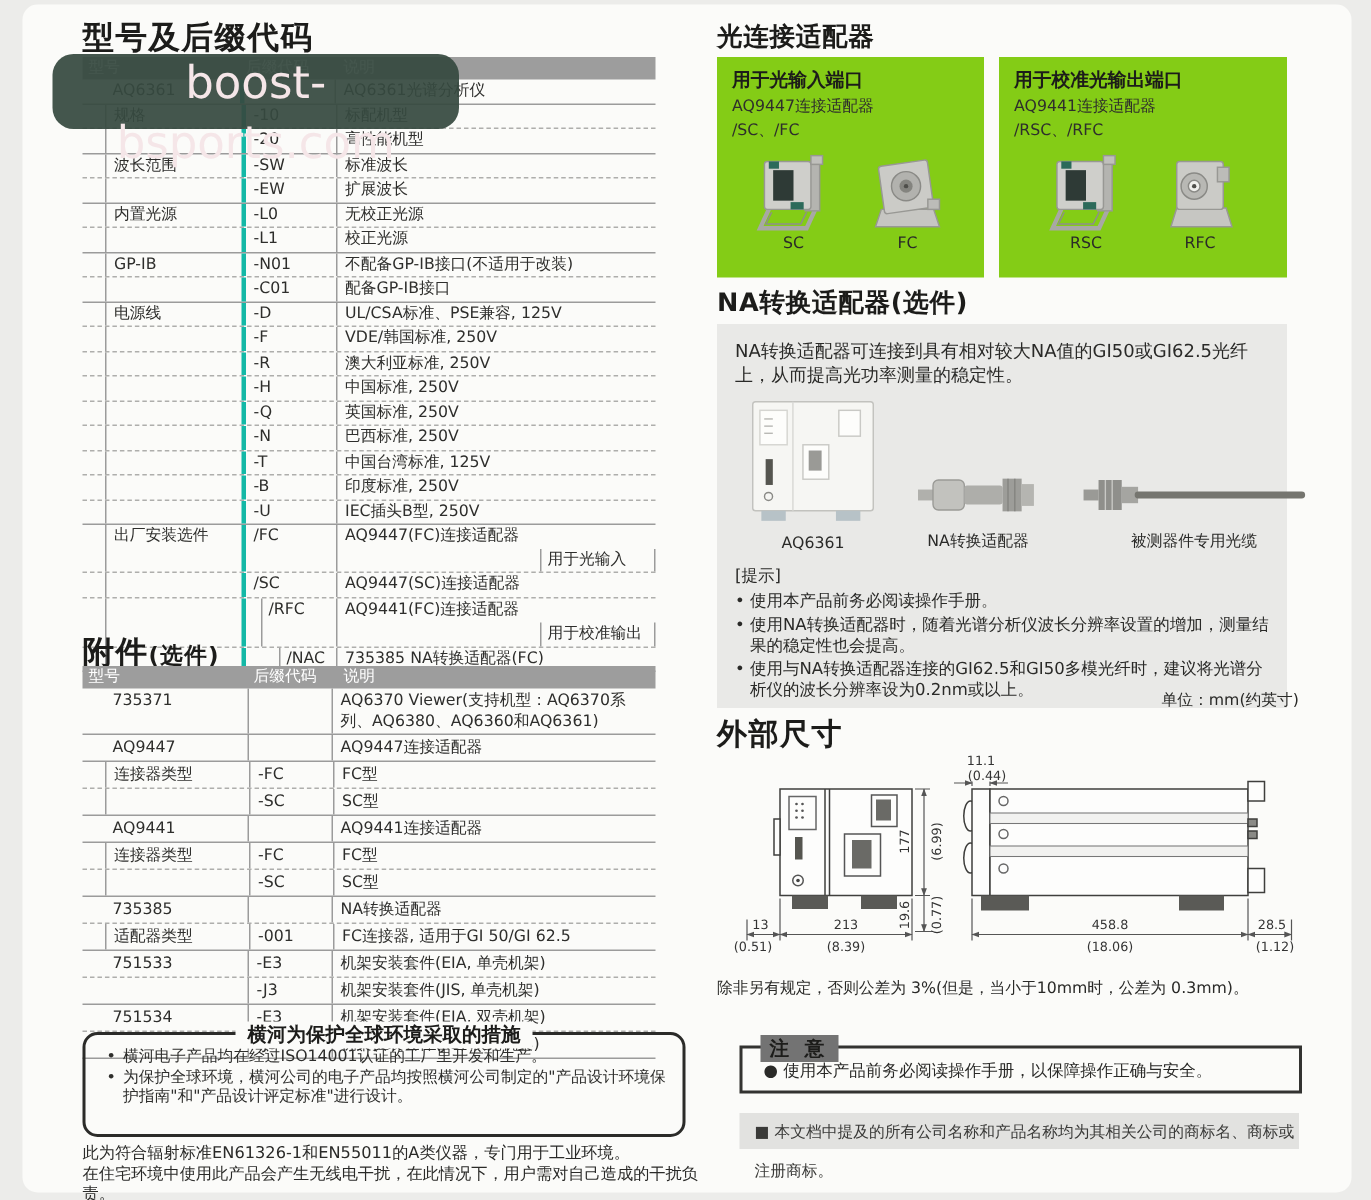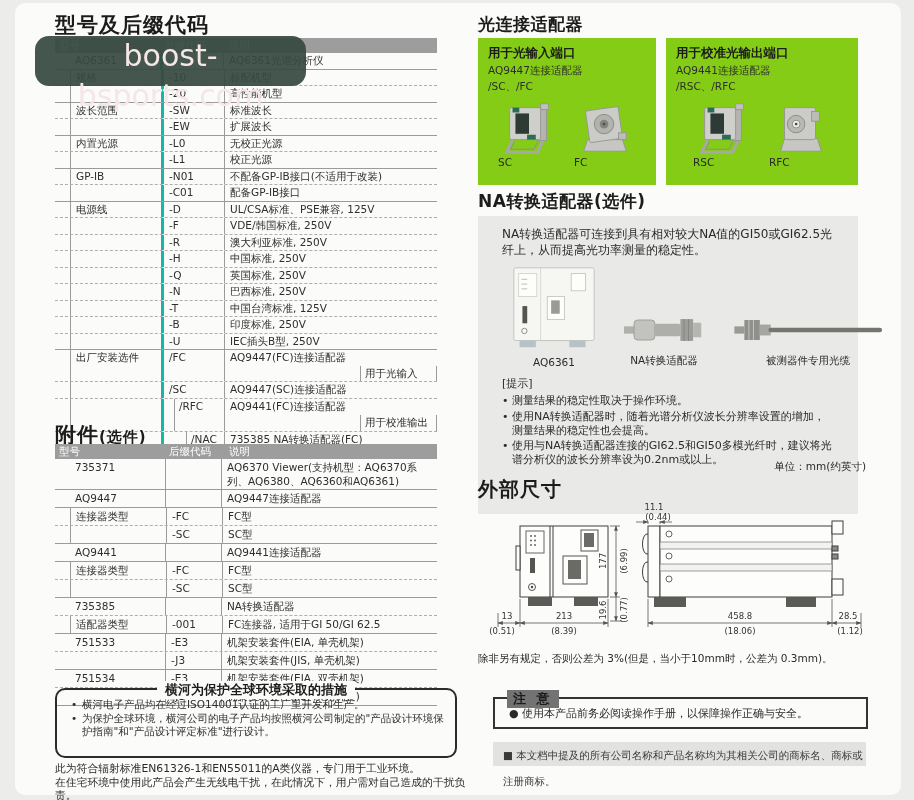--- a/index.html
+++ b/index.html
@@ -56,24 +56,24 @@
      font-size:13px;font-weight:bold;letter-spacing:3px;color:#1c1c1a;white-space:nowrap;}
   .cautiontext{margin:7px 0 0 14px;font-size:11px;color:#2a2a28;}
   .tmbar{left:493px;top:742px;width:373px;height:24px;background:#e2e2e0;
      font-size:10.5px;color:#3a3a38;line-height:26px;padding-left:10px;box-sizing:border-box;}
 
   
   .photobox{background:#84cc16;top:38px;height:147px;box-sizing:border-box;padding:7px 10px;}
   .photobox .pt{font-size:12.5px;font-weight:bold;color:#1c1c1a;}
   .photobox .pl{font-size:10.5px;margin-top:2px;}
   .adprow{display:flex;justify-content:center;gap:14px;margin-top:2px;}
-  .adpcol{display:flex;flex-direction:column;}
+  .adpcol{display:flex;flex-direction:column;align-items:center;}
   .adpcol .lbl{font-size:10.5px;margin-top:-2px;color:#2a2a28;}
 
-  .nabox{left:478px;top:216px;width:380px;height:298px;background:#e9e9e7;box-sizing:border-box;padding:10px 24px;}
+  .nabox{left:478px;top:216px;width:380px;height:256px;background:#e9e9e7;box-sizing:border-box;padding:10px 12px;}
   .nadesc{font-size:12px;line-height:16px;color:#2a2a28;}
   .naimgs{display:flex;align-items:flex-end;margin:6px 0 0 6px;gap:18px;}
   .naitem{display:flex;flex-direction:column;align-items:center;}
   .naitem .lbl{font-size:10.5px;margin-top:4px;color:#2a2a28;}
   .tipstitle{font-size:11px;margin-top:8px;color:#2a2a28;}
   .tips{font-size:11px;line-height:13.8px;margin-top:3px;color:#2a2a28;}
   .tips div{display:flex;margin-top:2px;}
   .tips .b{width:10px;flex:0 0 10px;}
 
   .unit{font-size:10.5px;color:#2a2a28;}
@@ -523,21 +523,21 @@
         <rect x="32" y="16" width="12" height="12" fill="#a5a5a1"></rect>
         <line x1="44" y1="22" x2="164" y2="22" stroke="#75756f" stroke-width="5" stroke-linecap="round"></line>
       </svg>
       <div class="lbl">被测器件专用光缆</div>
     </div>
   </div>
   <div class="tipstitle">[提示]</div>
   <div class="tips" id="na-tips">
       <div>
         <span class="b">•</span>
-        <span>测量结果的稳定性取决于操作环境。</span>
+        <span>使用本产品前务必阅读操作手册。</span>
       </div>
       <div>
         <span class="b">•</span>
         <span>使用NA转换适配器时，随着光谱分析仪波长分辨率设置的增加，测量结果的稳定性也会提高。</span>
       </div>
       <div>
         <span class="b">•</span>
         <span>使用与NA转换适配器连接的GI62.5和GI50多模光纤时，建议将光谱分析仪的波长分辨率设为0.2nm或以上。</span>
       </div>
     </div>

